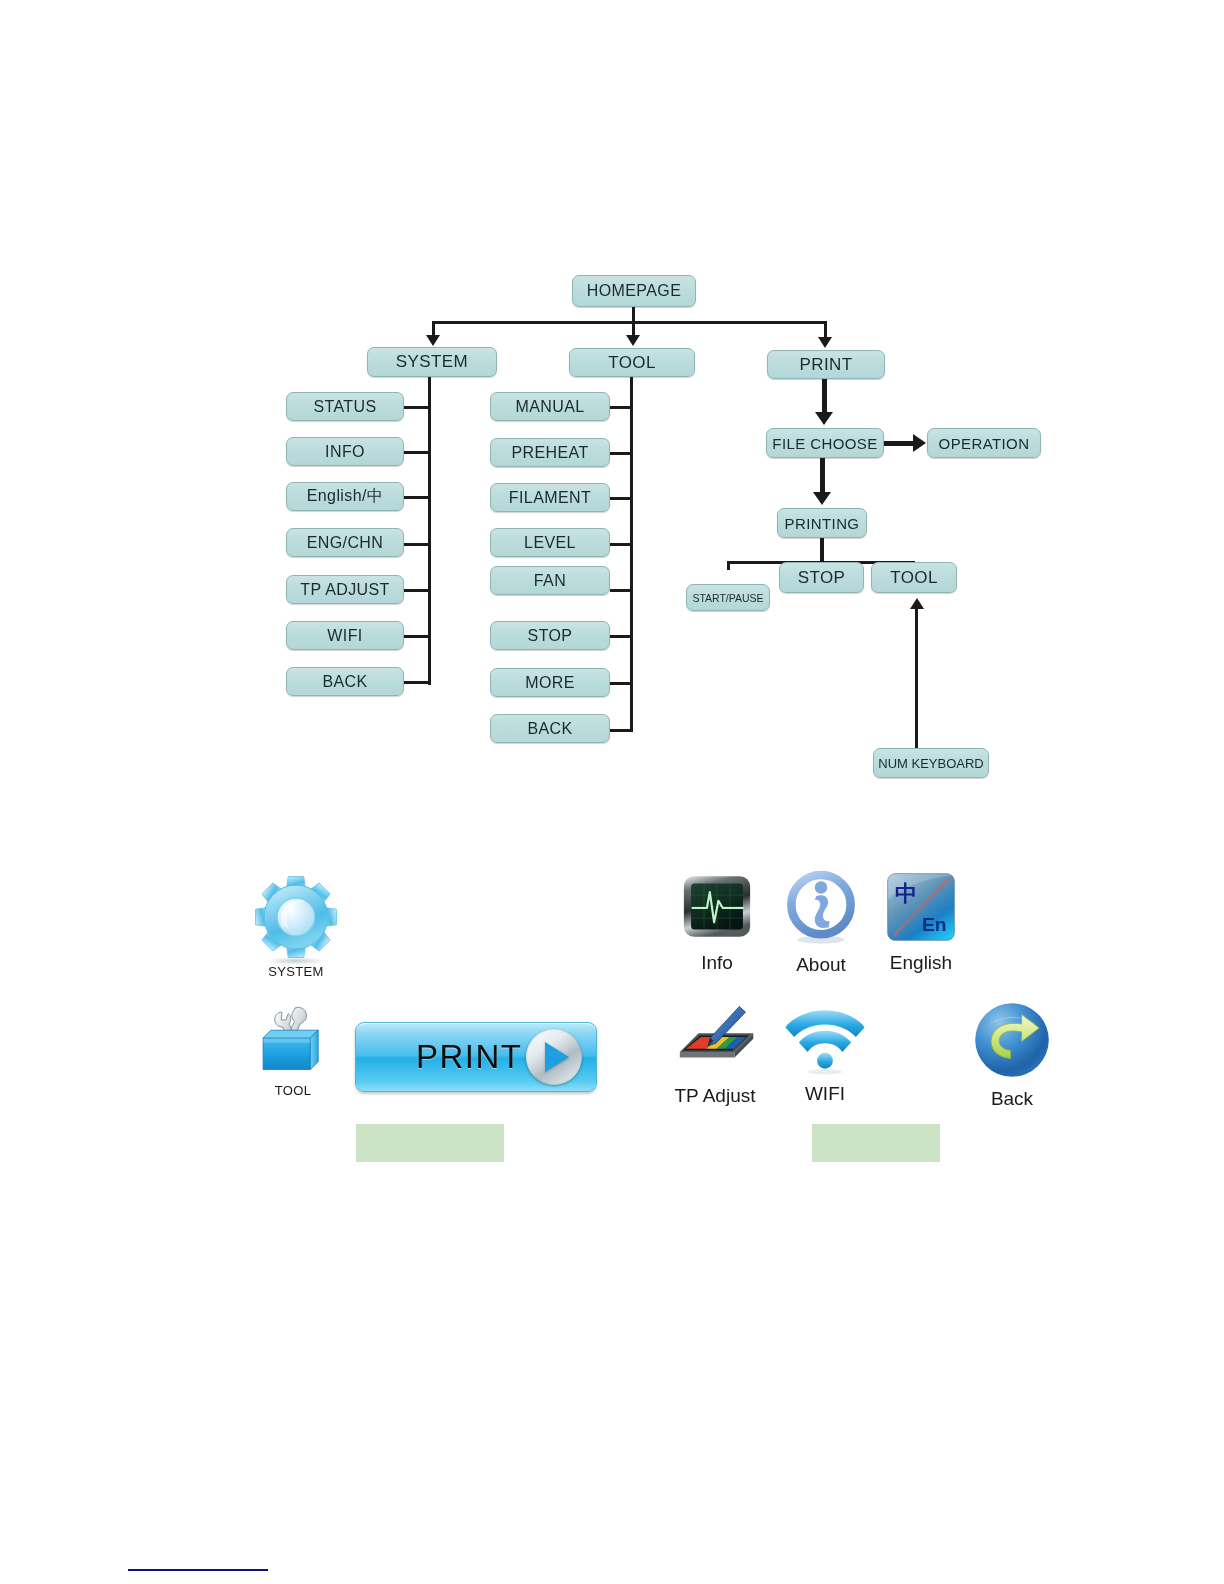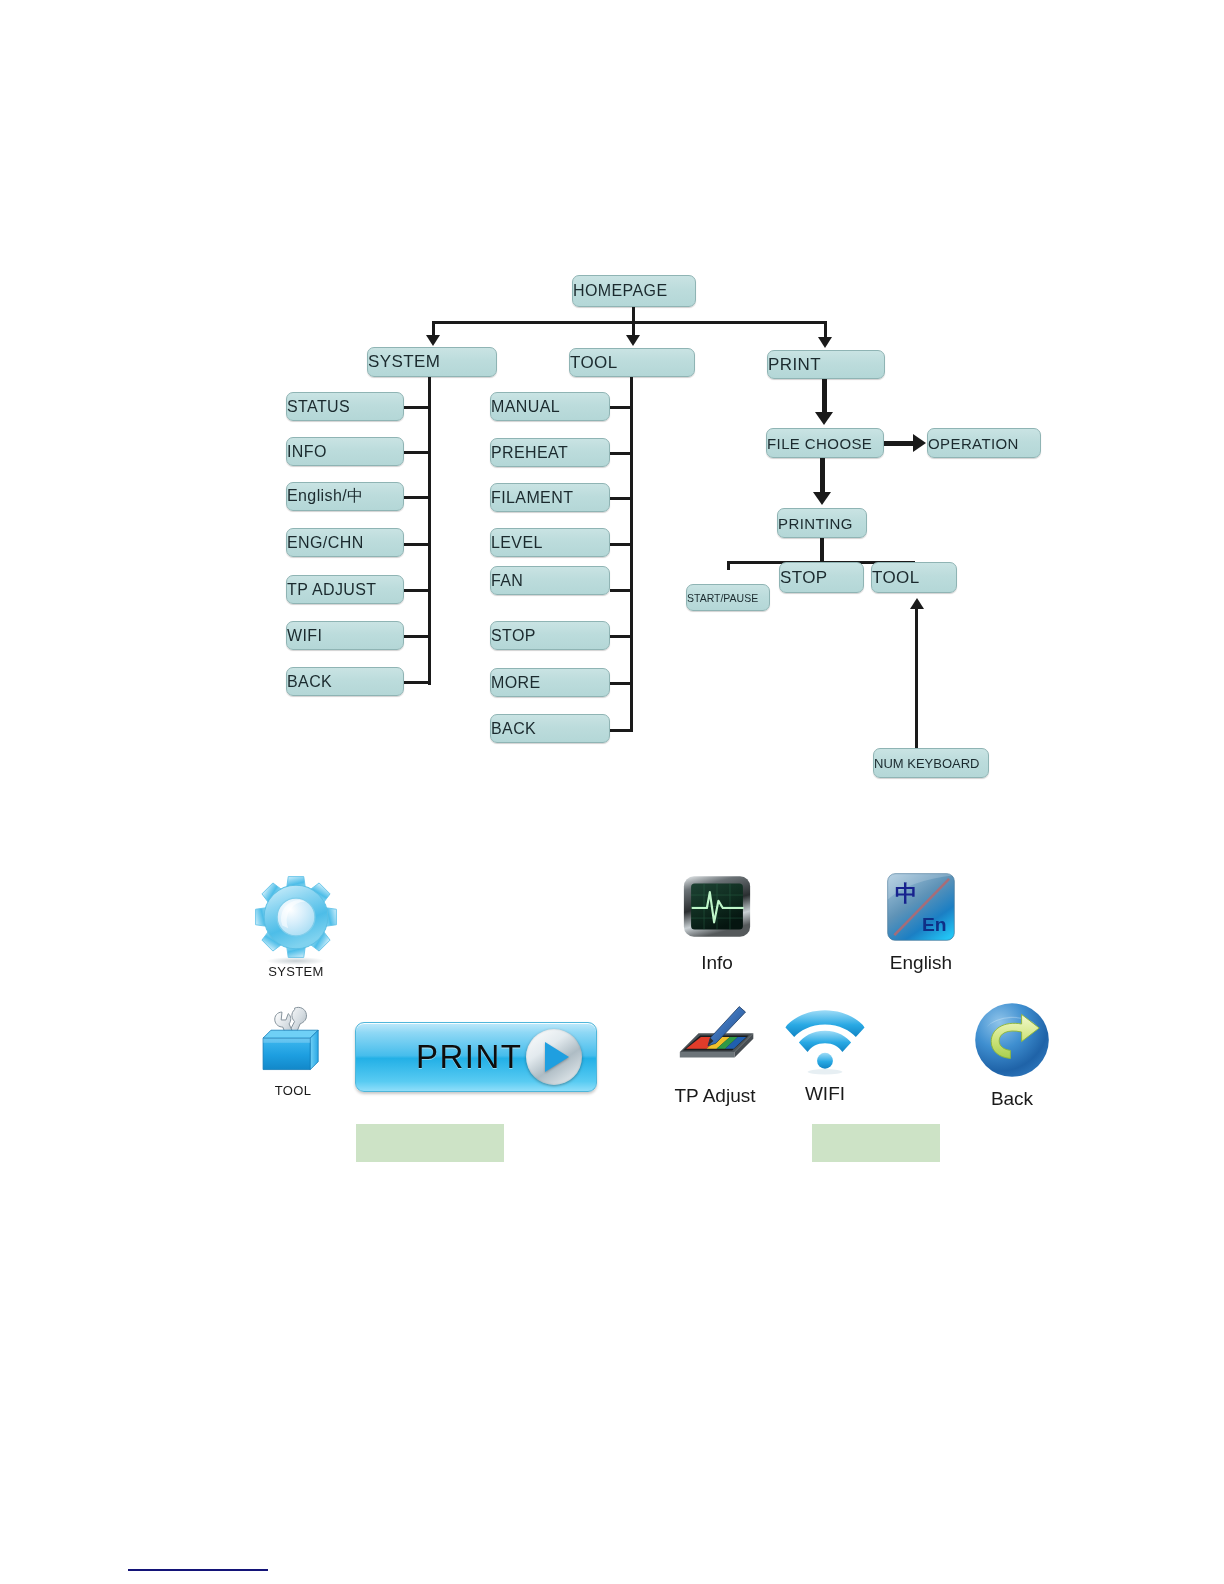--- a/index.html
+++ b/index.html
@@ -27,21 +27,21 @@
   }
   .node {
     position: absolute;
     box-sizing: border-box;
     background: linear-gradient(180deg, #c9e3e3 0%, #bcdcdc 45%, #b4d7d7 100%);
     border: 1px solid #8fb4b4;
     border-radius: 7px;
     color: #1b2a2e;
     display: flex;
     align-items: center;
-    justify-content: flex-start;
+    justify-content: center;
     text-align: center;
     letter-spacing: 0.4px;
     box-shadow: 0 1px 1px rgba(0,0,0,0.18);
     font-family: "Liberation Sans", sans-serif;
     white-space: nowrap;
   }
   .node.lvl1 { font-size: 16px; }
   .node.lvl2 { font-size: 17px; }
   .node.leaf { font-size: 16px; }
   .node.small { font-size: 13px; letter-spacing: 0px; margin-left: 13px; }
@@ -435,20 +435,38 @@
           <line x1="32" y1="16" x2="32" y2="80"></line>
           <line x1="50" y1="16" x2="50" y2="80"></line>
           <line x1="68" y1="16" x2="68" y2="80"></line>
         </g>
         <polyline points="16,50 30,50 36,50 40,28 46,70 52,40 58,50 86,50" fill="none" stroke="#bff5c9" stroke-width="3" stroke-linejoin="round" stroke-linecap="round"></polyline>
       </svg>
     </div>
     <div class="icon-label">Info</div>
   </div>
 
+  <div class="icon-cell" style="left:782px; top:38px;">
+    <div class="glyph">
+      <svg width="78" height="78" viewBox="0 0 100 100" aria-hidden="true">
+        <defs>
+          <linearGradient id="ringG" x1="0" y1="0" x2="0.4" y2="1">
+            <stop offset="0%" stop-color="#b9d4f0"></stop>
+            <stop offset="45%" stop-color="#7fa8dd"></stop>
+            <stop offset="100%" stop-color="#5f8cc9"></stop>
+          </linearGradient>
+        </defs>
+        <ellipse cx="50" cy="92" rx="30" ry="5" fill="#b8c6d6" opacity="0.45"></ellipse>
+        <circle cx="50" cy="47" r="38" fill="none" stroke="url(#ringG)" stroke-width="11"></circle>
+        <circle cx="50" cy="25" r="8" fill="#7fa8dd"></circle>
+        <path d="M44 36 q10 -3 14 3 q3 6 -2 13 q-5 8 -3 12 q2 5 8 4 l-1 8 q-13 3 -17 -5 q-3 -7 3 -16 q5 -8 2 -12 q-2 -3 -6 -2 z" fill="#7fa8dd"></path>
+      </svg>
+    </div>
+    <div class="icon-label">About</div>
+  </div>
 
   <div class="icon-cell" style="left:884px; top:40px;">
     <div class="glyph">
       <svg width="74" height="74" viewBox="0 0 100 100" aria-hidden="true">
         <defs>
           <linearGradient id="langG" x1="0.15" y1="0" x2="0.85" y2="1">
             <stop offset="0%" stop-color="#9fc1d8"></stop>
             <stop offset="40%" stop-color="#5f93b7"></stop>
             <stop offset="72%" stop-color="#1b7fc4"></stop>
             <stop offset="100%" stop-color="#22c4f5"></stop>

